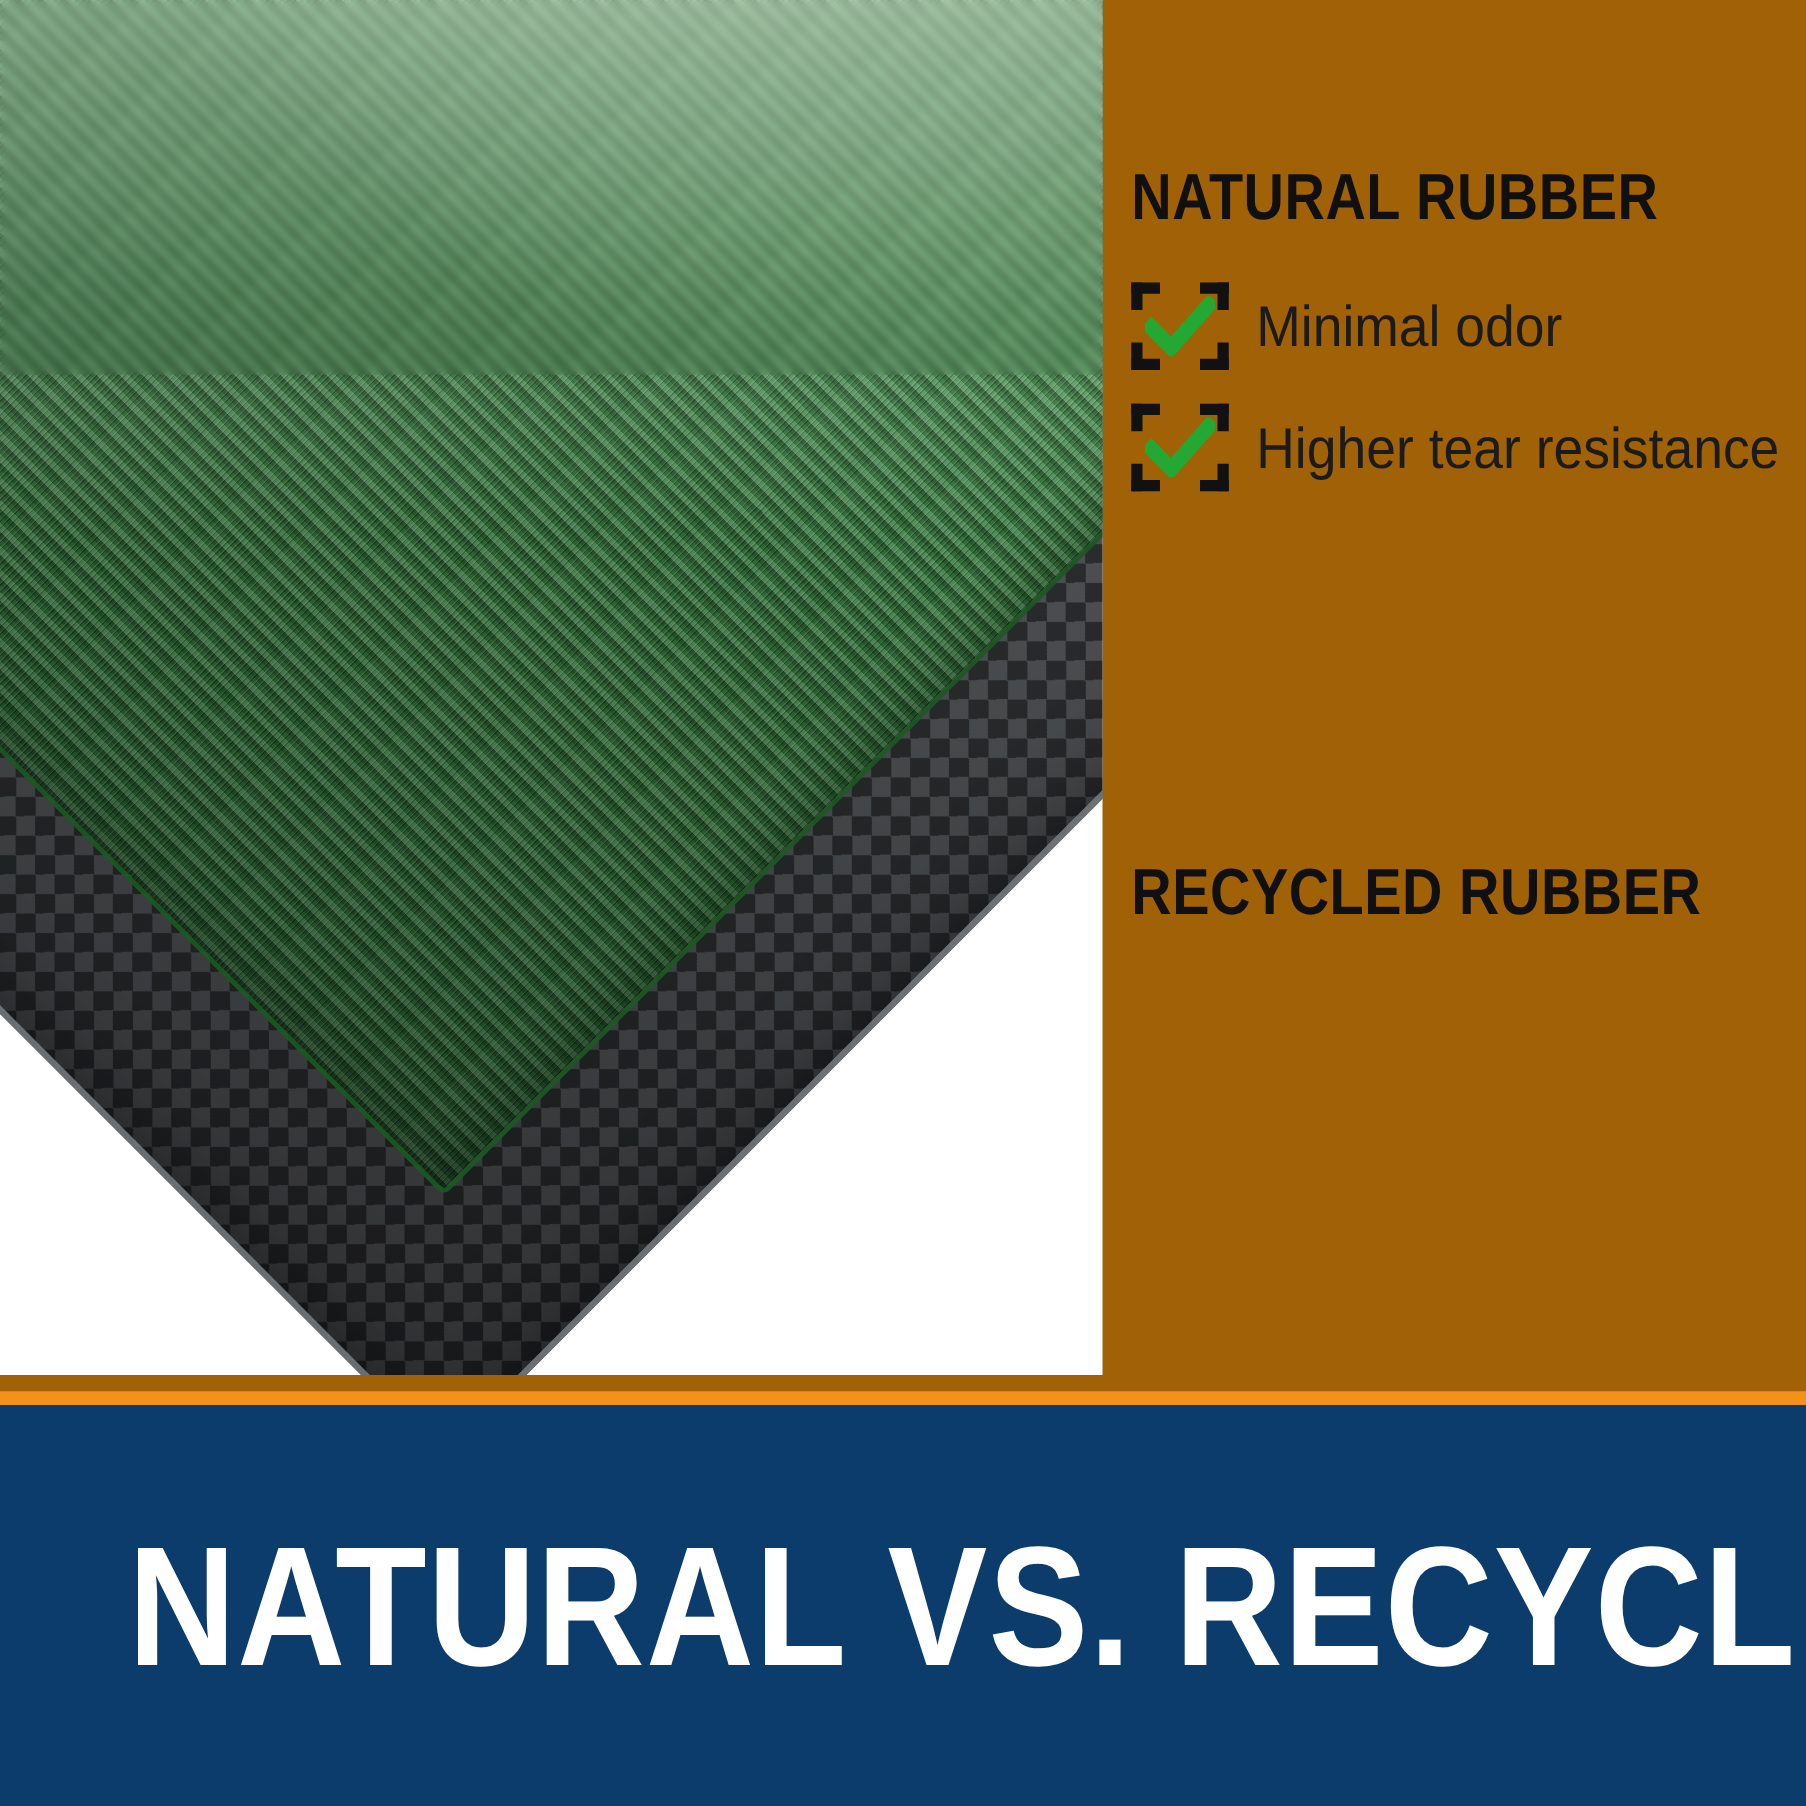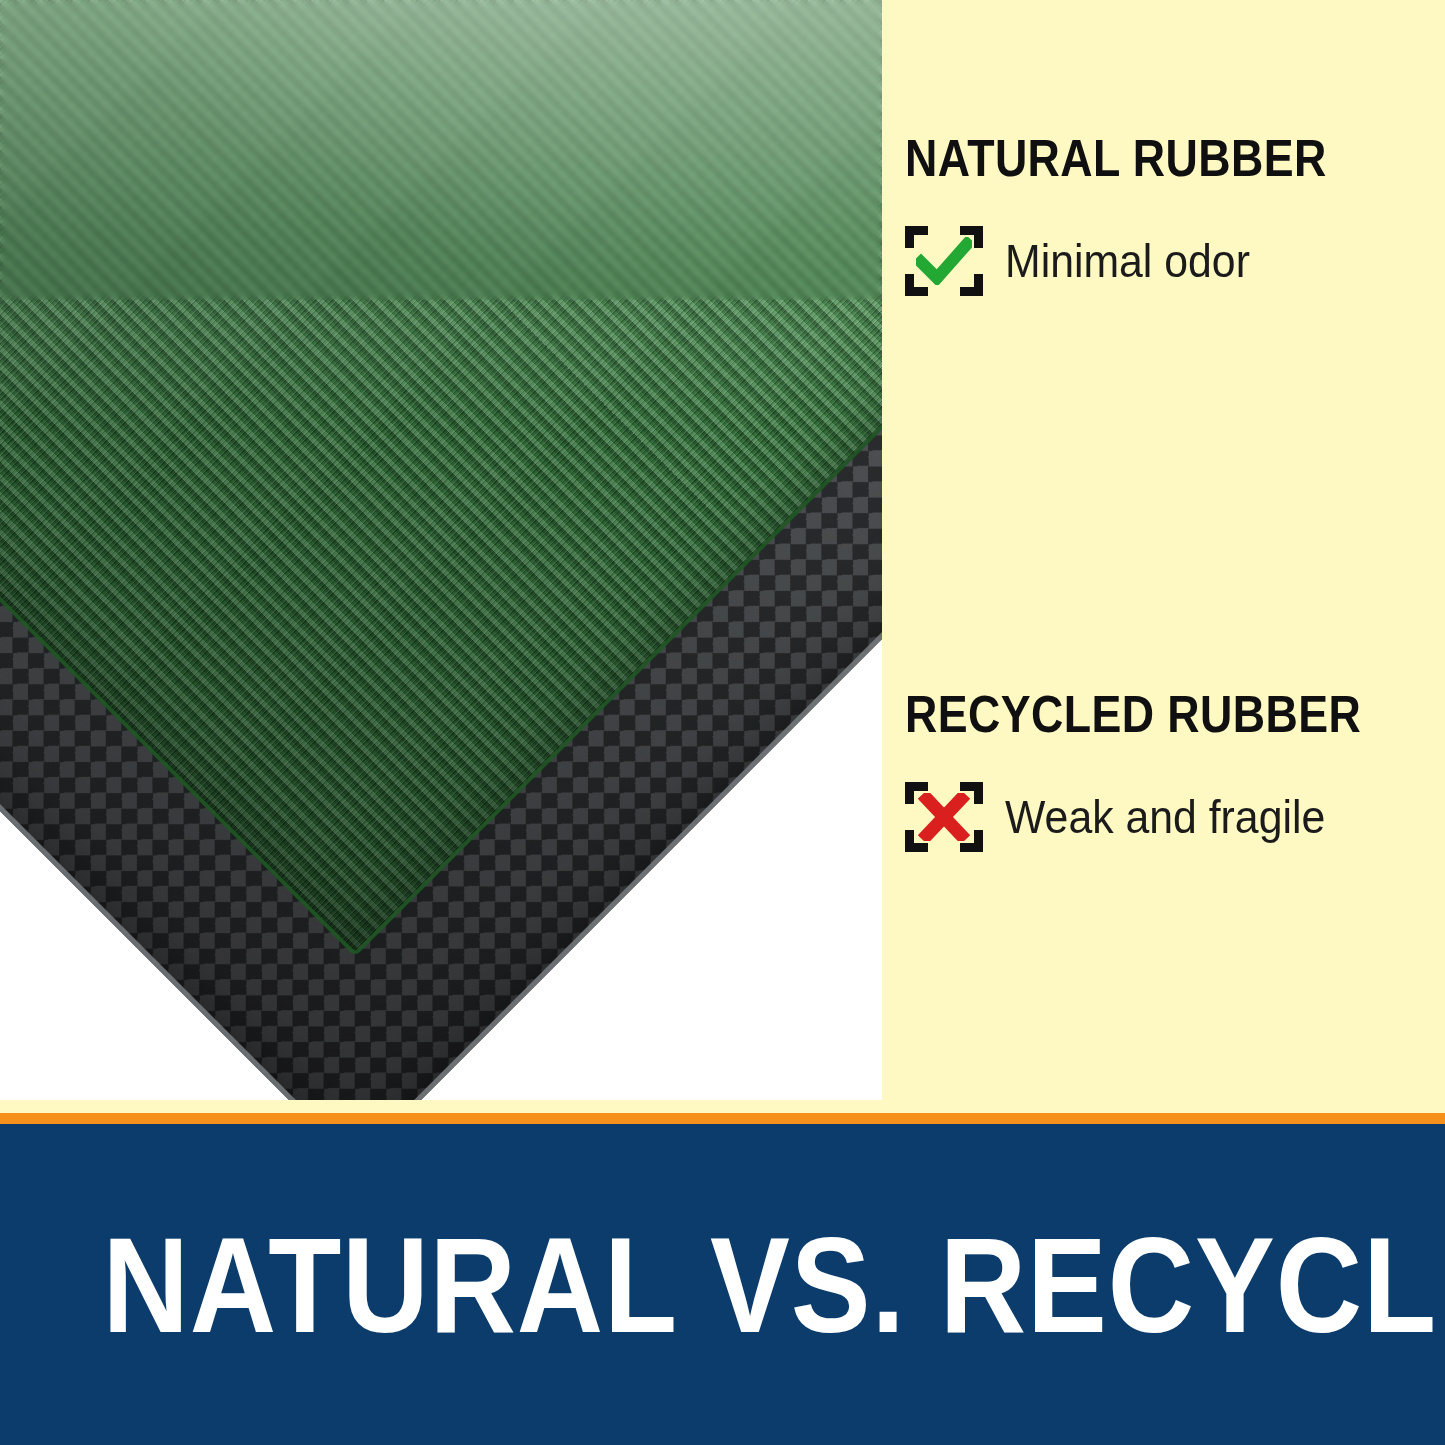--- a/index.html
+++ b/index.html
@@ -6,21 +6,21 @@
   html,body { background:#ffffff; }
   body {
     width:1445px; height:1445px;
     font-family:"Liberation Sans", sans-serif;
     position:relative; overflow:hidden;
   }
 
   
   #infographic {
     position:absolute; inset:0;
-    background:#fef9c3;
+    background:#a16207;
   }
 
   
   .photo-pane {
     position:absolute;
     left:0; top:0; width:882px; height:1100px;
     overflow:hidden;
     background:#ffffff;
   }
 
@@ -225,43 +225,43 @@
               <i class="bk tr"></i>
               <i class="bk bl"></i>
               <i class="bk br"></i>
             <svg class="glyph" viewBox="0 0 56 48">
               <path d="M5 25 L21 41 L51 7" fill="none" stroke="#22A833" stroke-width="12" stroke-linecap="square" stroke-linejoin="miter"></path>
             </svg>
           </span>
           <span class="feature-label">Minimal odor</span>
         </li>
 
-
-
-      </ul>
-    </div>
-
-    <div class="spec-group group-recycled">
-      <div class="group-title">RECYCLED RUBBER</div>
-      <ul class="feature-list">
-
-
-
         <li class="feature-row">
           <span class="status-icon">
             <i class="bk tl"></i>
               <i class="bk tr"></i>
               <i class="bk bl"></i>
               <i class="bk br"></i>
             <svg class="glyph" viewBox="0 0 56 48">
-              <path d="M11 6 L45 42 M45 6 L11 42" fill="none" stroke="#D9201F" stroke-width="13" stroke-linecap="square"></path>
+              <path d="M5 25 L21 41 L51 7" fill="none" stroke="#22A833" stroke-width="12" stroke-linecap="square" stroke-linejoin="miter"></path>
             </svg>
           </span>
-          <span class="feature-label">Weak and fragile</span>
+          <span class="feature-label">Higher tear resistance</span>
         </li>
+
+
+      </ul>
+    </div>
+
+    <div class="spec-group group-recycled">
+      <div class="group-title">RECYCLED RUBBER</div>
+      <ul class="feature-list">
+
+
+
 
       </ul>
     </div>
 
   </div>
 
   <div class="accent-bar"></div>
   <div class="banner">
     <div class="banner-title">
       <span>NATURAL VS. RECYCLED</span>

